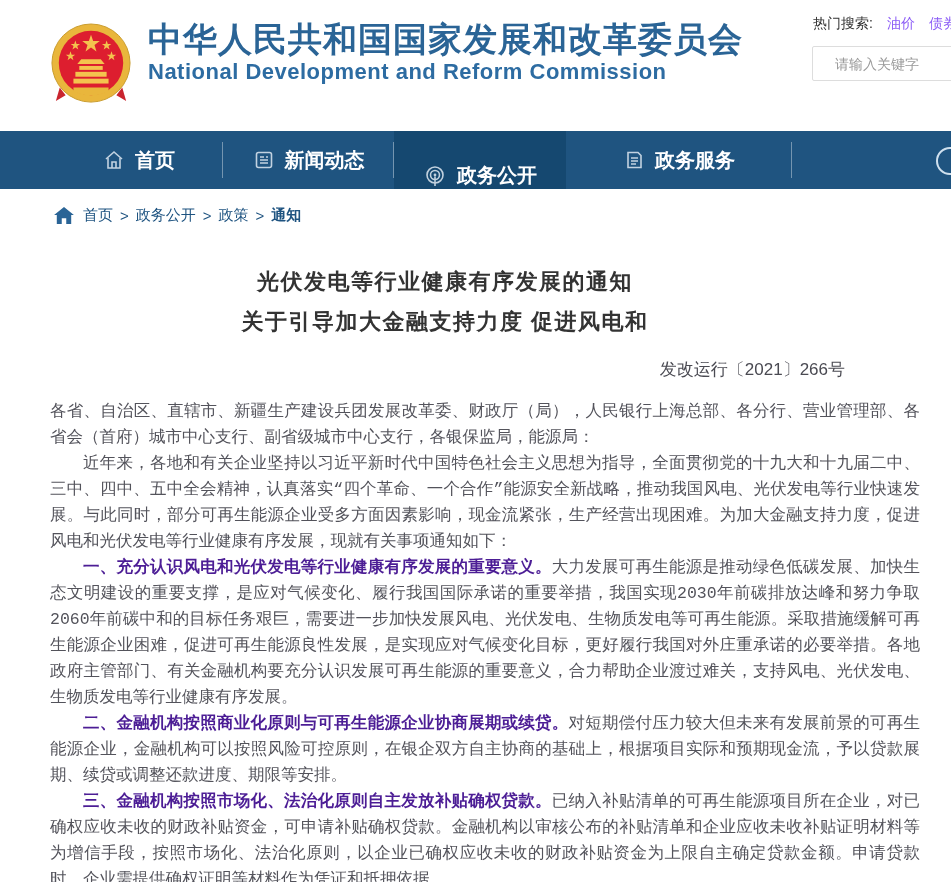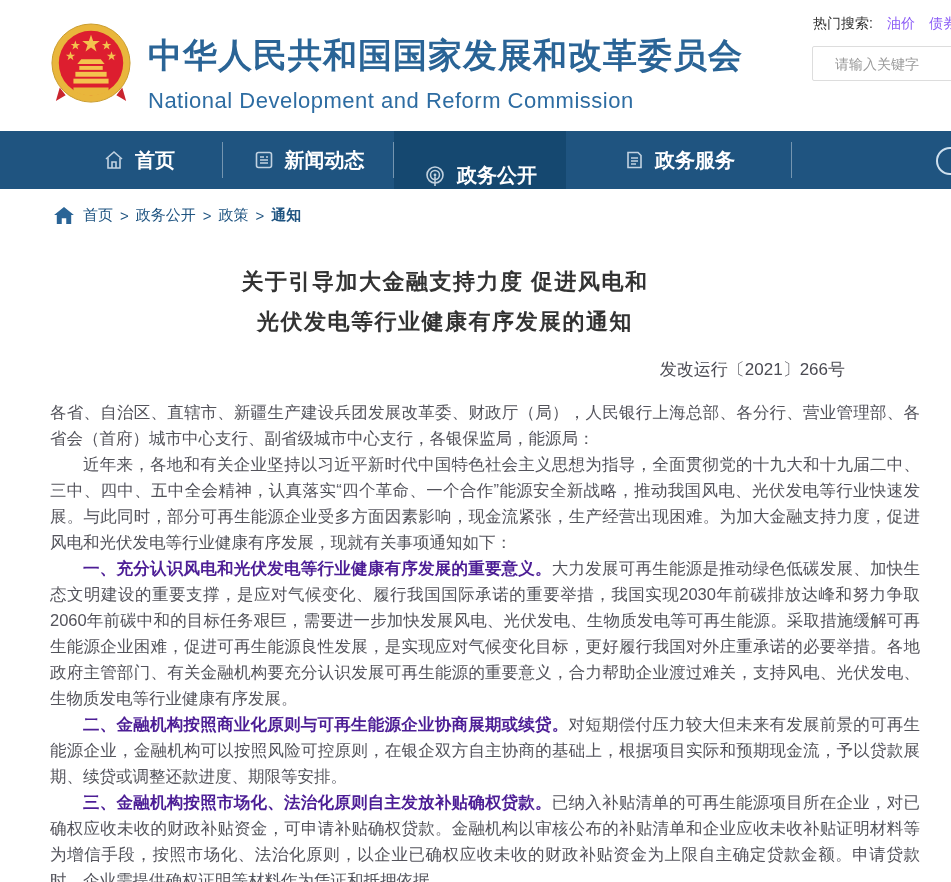--- a/index.html
+++ b/index.html
@@ -4,23 +4,23 @@
 <style>
   html,body{margin:0;padding:0;}
   body{
     width:951px;height:882px;overflow:hidden;position:relative;
     background:#fff;font-family:"Liberation Sans",sans-serif;
     -webkit-font-smoothing:antialiased;
   }
   
   .header{position:relative;height:131px;background:#fff;}
   .emblem{position:absolute;left:50px;top:23px;width:82px;height:84px;cursor:pointer;}
-  .site-titles{position:absolute;left:148px;top:36px;cursor:pointer;}
+  .site-titles{position:absolute;left:148px;top:20px;cursor:pointer;}
   .title-cn{font-size:34px;font-weight:bold;color:#2a6496;letter-spacing:1px;line-height:38px;white-space:nowrap;}
-  .title-en{font-size:22px;color:#2d6ca2;letter-spacing:.5px;margin-top:14px;white-space:nowrap;}
+  .title-en{font-size:22px;color:#2d6ca2;letter-spacing:.5px;margin-top:1px;white-space:nowrap;font-weight:bold;}
   .topbar{position:absolute;left:813px;top:15px;font-size:14px;color:#333;white-space:nowrap;display:flex;gap:14px;}
   .hot-label{color:#333;}
   .hot-link{color:#8b5cf6;cursor:pointer;}
   .search-input{
     position:absolute;left:812px;top:46px;width:278px;height:35px;box-sizing:border-box;
     border:1px solid #ddd;border-radius:2px;padding:0 10px 0 22px;font-size:14px;color:#333;
     font-family:"Liberation Sans",sans-serif;outline:none;background:#fff;
   }
   .search-input::placeholder{color:#999;}
   
@@ -57,21 +57,21 @@
   .crumb.current{font-weight:bold;cursor:default;}
   .crumb-home{display:flex;align-items:center;margin-right:2px;}
   
   .article{position:absolute;top:240px;left:0;width:951px;}
   .doc-title{
     width:800px;margin:22px 0 0 45px;text-align:center;
     font-size:22px;font-weight:bold;color:#333;line-height:40px;letter-spacing:1.5px;
   }
   .doc-number{width:800px;margin:16px 0 0 45px;text-align:right;font-size:17px;color:#4a4a52;}
   .doc-body{margin:18px 31px 0 50px;font-size:16.5px;line-height:26px;color:#53535b;text-align:justify;}
-  .doc-body p{margin:0;}
+  .doc-body p{margin:0;font-family:Liberation Mono, monospace;}
   .doc-body p.indent{text-indent:2em;}
   .lead{font-weight:bold;color:#4c1d95;}
 </style>
 </head>
 <body>
 
 <div class="header">
 
   <div class="emblem">
     <svg viewBox="0 0 84 86" width="82" height="84">
@@ -166,22 +166,22 @@
   <span class="crumb-sep">&gt;</span>
   <span class="crumb">政务公开</span>
   <span class="crumb-sep">&gt;</span>
   <span class="crumb">政策</span>
   <span class="crumb-sep">&gt;</span>
   <span class="crumb current">通知</span>
 </div>
 
 <div class="article">
   <div class="doc-title">
+    <div>光伏发电等行业健康有序发展的通知</div>
     <div>关于引导加大金融支持力度 促进风电和</div>
-    <div>光伏发电等行业健康有序发展的通知</div>
   </div>
 
   <div class="doc-number">发改运行〔2021〕266号</div>
 
   <div class="doc-body">
     <p><span class="lead"></span><span>各省、自治区、直辖市、新疆生产建设兵团发展改革委、财政厅（局），人民银行上海总部、各分行、营业管理部、各省会（首府）城市中心支行、副省级城市中心支行，各银保监局，能源局：</span></p>
     <p class="indent"><span class="lead"></span><span>近年来，各地和有关企业坚持以习近平新时代中国特色社会主义思想为指导，全面贯彻党的十九大和十九届二中、三中、四中、五中全会精神，认真落实“四个革命、一个合作”能源安全新战略，推动我国风电、光伏发电等行业快速发展。与此同时，部分可再生能源企业受多方面因素影响，现金流紧张，生产经营出现困难。为加大金融支持力度，促进风电和光伏发电等行业健康有序发展，现就有关事项通知如下：</span></p>
     <p class="indent"><span class="lead">一、充分认识风电和光伏发电等行业健康有序发展的重要意义。</span><span>大力发展可再生能源是推动绿色低碳发展、加快生态文明建设的重要支撑，是应对气候变化、履行我国国际承诺的重要举措，我国实现2030年前碳排放达峰和努力争取2060年前碳中和的目标任务艰巨，需要进一步加快发展风电、光伏发电、生物质发电等可再生能源。采取措施缓解可再生能源企业困难，促进可再生能源良性发展，是实现应对气候变化目标，更好履行我国对外庄重承诺的必要举措。各地政府主管部门、有关金融机构要充分认识发展可再生能源的重要意义，合力帮助企业渡过难关，支持风电、光伏发电、生物质发电等行业健康有序发展。</span></p>
     <p class="indent"><span class="lead">二、金融机构按照商业化原则与可再生能源企业协商展期或续贷。</span><span>对短期偿付压力较大但未来有发展前景的可再生能源企业，金融机构可以按照风险可控原则，在银企双方自主协商的基础上，根据项目实际和预期现金流，予以贷款展期、续贷或调整还款进度、期限等安排。</span></p>
     <p class="indent"><span class="lead">三、金融机构按照市场化、法治化原则自主发放补贴确权贷款。</span><span>已纳入补贴清单的可再生能源项目所在企业，对已确权应收未收的财政补贴资金，可申请补贴确权贷款。金融机构以审核公布的补贴清单和企业应收未收补贴证明材料等为增信手段，按照市场化、法治化原则，以企业已确权应收未收的财政补贴资金为上限自主确定贷款金额。申请贷款时，企业需提供确权证明等材料作为凭证和抵押依据。</span></p>

